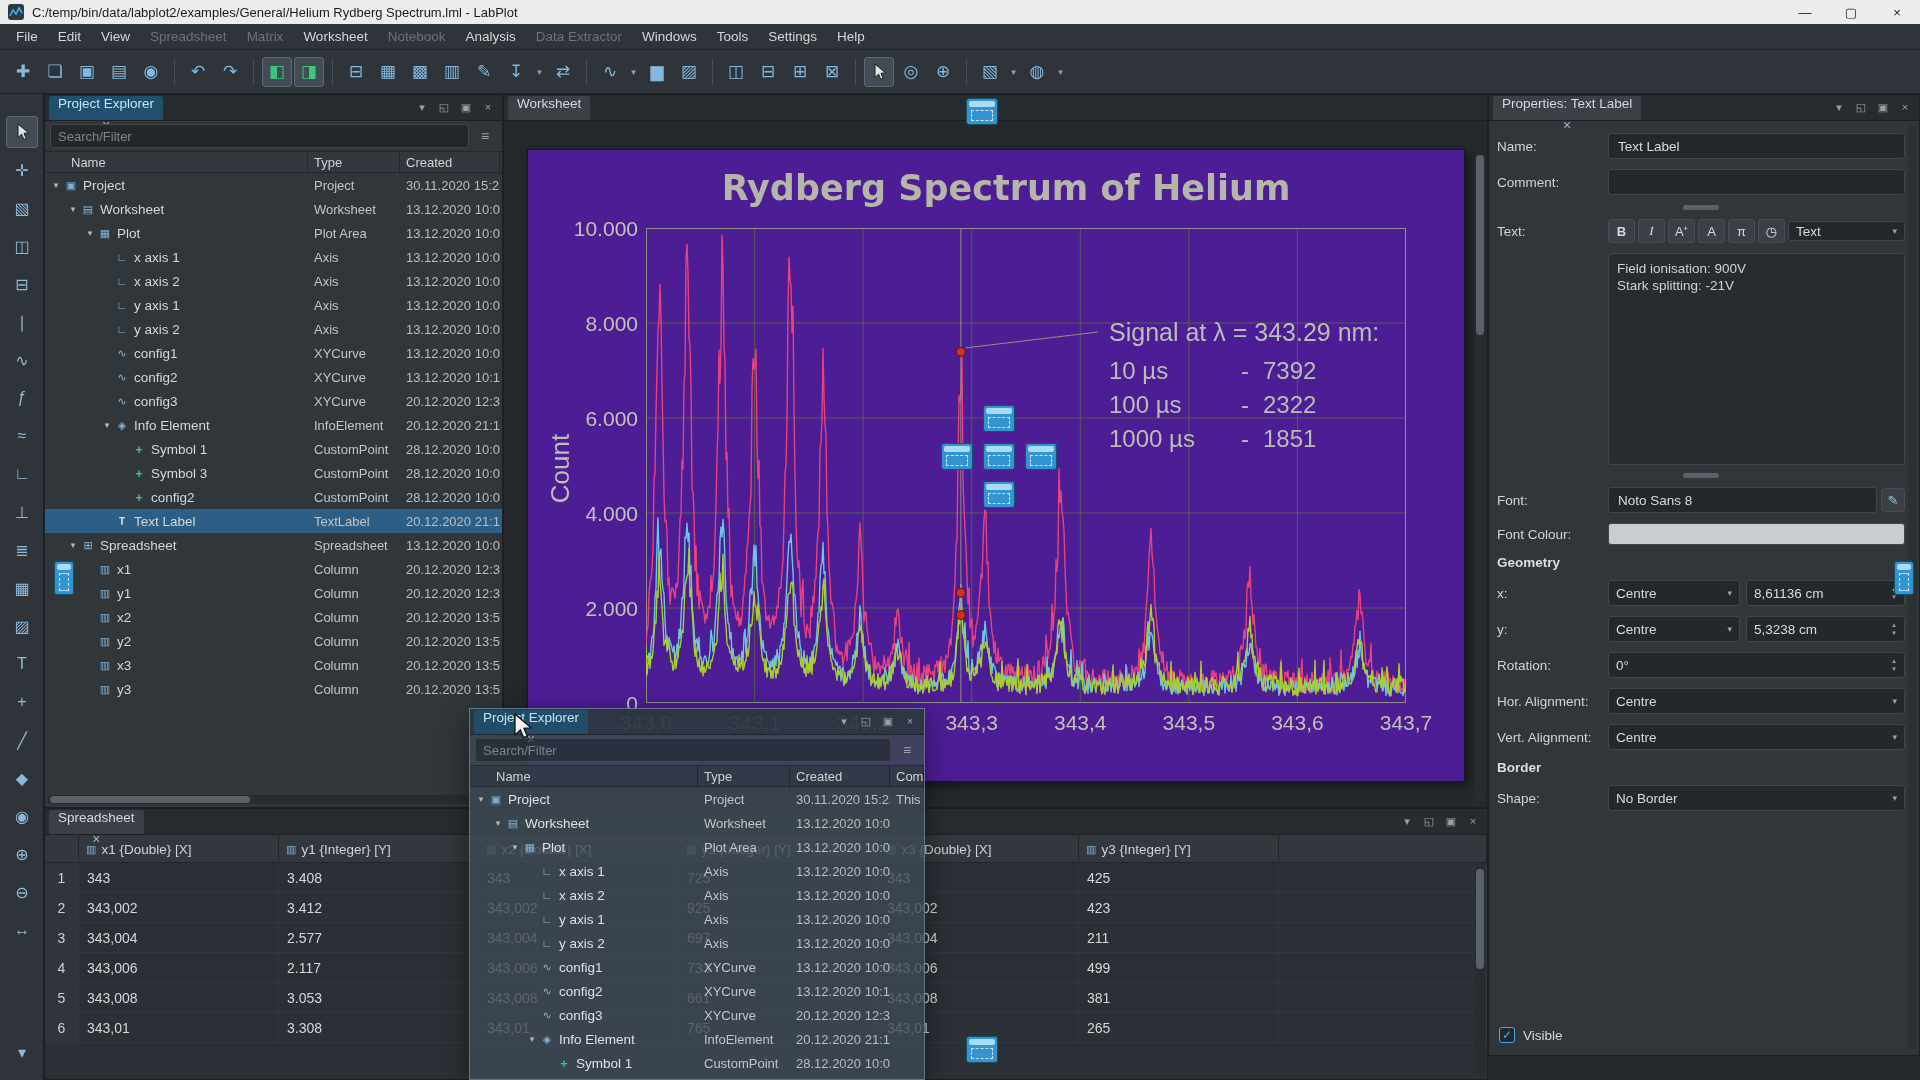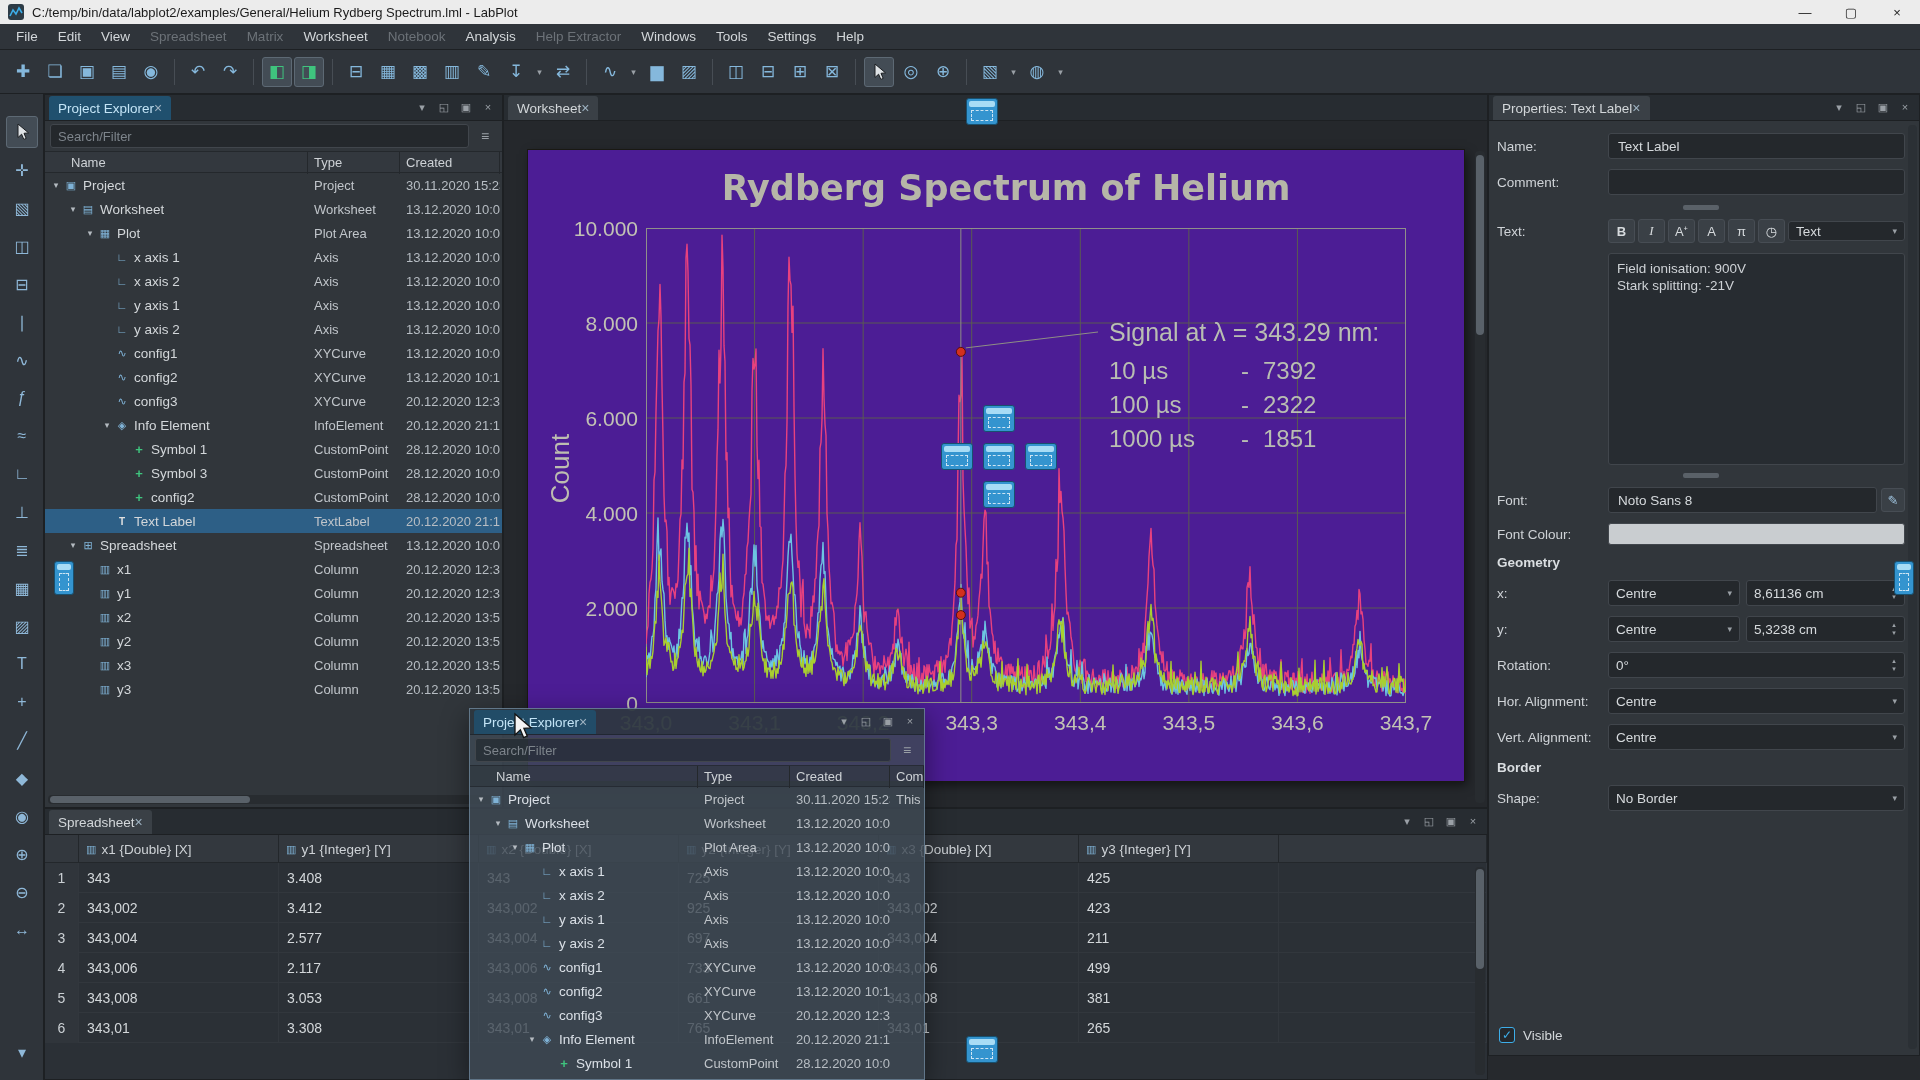--- a/index.html
+++ b/index.html
@@ -30,22 +30,22 @@
   .tsep{width:1px;height:26px;background:#474d54;margin:0 6px;}
   
   #lefttools{position:absolute;left:0;top:94px;width:44px;height:986px;background:#2f343a;
              border-right:1px solid #1d2023;}
   .ltbtn{position:absolute;left:6px;width:32px;height:32px;border-radius:3px;display:flex;
          align-items:center;justify-content:center;color:#8fb8d8;font-size:16px;border:1px solid transparent;}
   .ltbtn.checked{background:#434c55;border:1px solid #5d6974;}
   
   .dock{position:absolute;background:#31363b;border:1px solid #1d2023;}
   .dock-tabs{height:26px;background:#272c31;display:flex;align-items:flex-end;border-bottom:1px solid #1d2023;}
-  .tab{height:24px;margin-left:4px;padding:0 9px;display:flex;align-items:center;
-       font-size:13.5px;background:#3a4046;color:#d3d7da;border-radius:3px 3px 0 0;}
+  .tab{height:24px;margin-left:4px;padding:0 9px;display:flex;align-items:center;gap:6px;
+       font-size:13.5px;background:#3a4046;color:#d3d7da;border-radius:3px 3px 0 0;flex-direction:column;}
   .tab.blue{background:#20506e;color:#c3e4f6;}
   .tab-close{font-size:14px;color:#9fb3c2;}
   .corner-slot{margin-left:auto;display:flex;align-items:center;gap:2px;padding-right:4px;height:26px;}
   .corner-btn{width:20px;height:20px;display:flex;align-items:center;justify-content:center;
               color:#9aa0a6;font-size:11px;}
   
   #explorer{left:44px;top:94px;width:459px;height:714px;}
   .searchrow{height:30px;display:flex;align-items:center;padding:0 5px;gap:4px;}
   .searchbox{flex:1;height:24px;background:#24282c;border:1px solid #41464c;border-radius:3px;
              display:flex;align-items:center;}
@@ -182,21 +182,21 @@
 
   <div id="menubar">
       <div class="menu-item">File</div>
       <div class="menu-item">Edit</div>
       <div class="menu-item">View</div>
       <div class="menu-item disabled">Spreadsheet</div>
       <div class="menu-item disabled">Matrix</div>
       <div class="menu-item">Worksheet</div>
       <div class="menu-item disabled">Notebook</div>
       <div class="menu-item">Analysis</div>
-      <div class="menu-item disabled">Help Extractor</div>
+      <div class="menu-item disabled">Data Extractor</div>
       <div class="menu-item">Windows</div>
       <div class="menu-item">Tools</div>
       <div class="menu-item">Settings</div>
       <div class="menu-item">Help</div>
     </div>
 
   <div id="toolbar">
       <div class="tbtn">✚</div>
       <div class="tbtn">❏</div>
       <div class="tbtn">▣</div>

